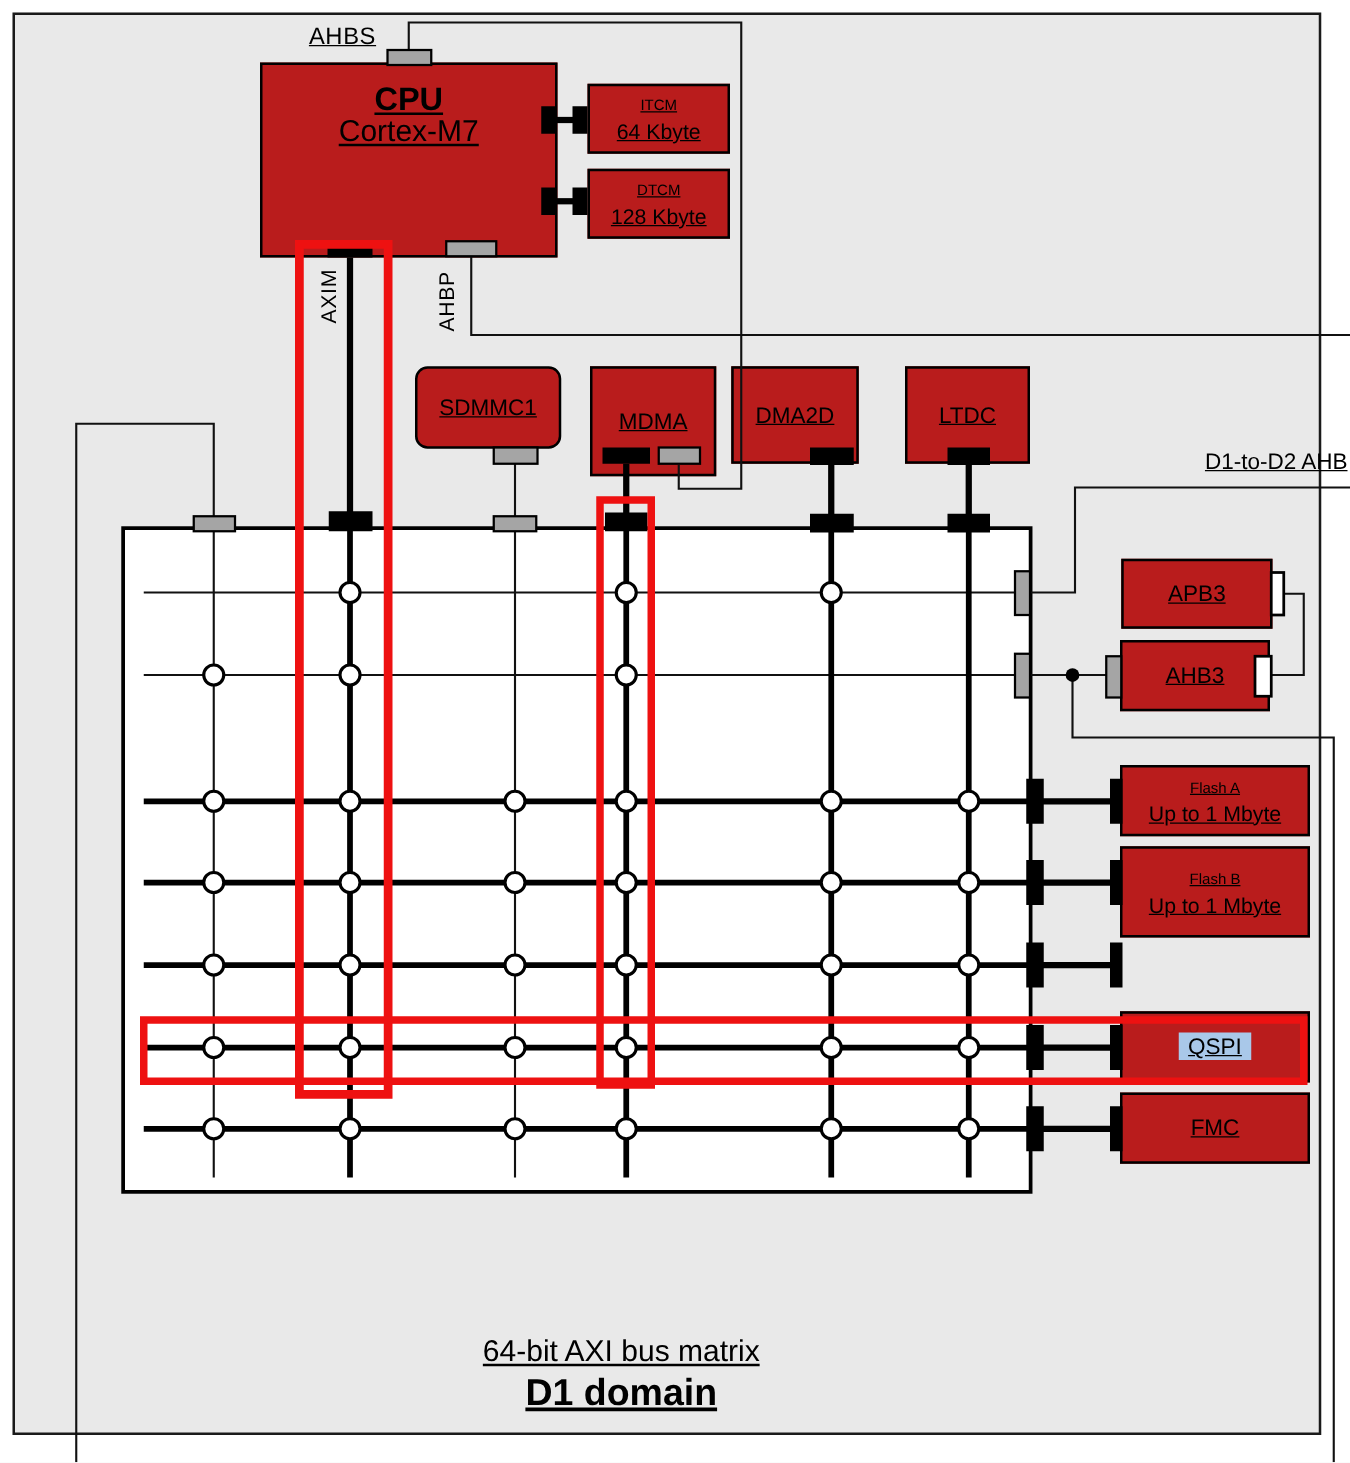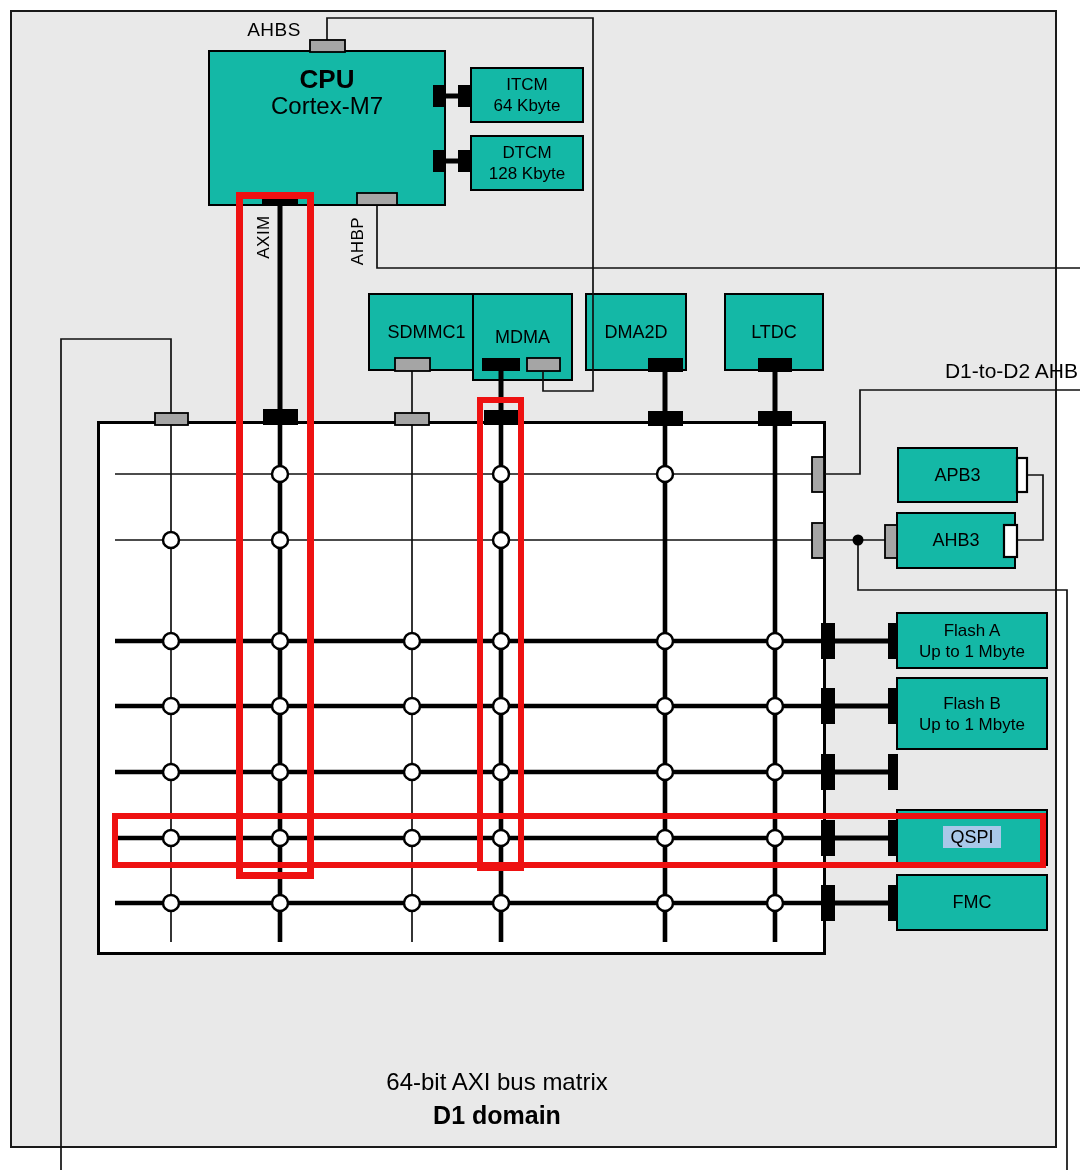--- a/index.html
+++ b/index.html
@@ -1,35 +1,35 @@
 <!DOCTYPE html>
 <html><head>
 <meta charset="utf-8">
 <style>
   html,body{margin:0;padding:0;background:#fff;}
   .canvas{
     position:relative;width:1080px;height:1170px;background:#fff;overflow:hidden;
     font-family:"Liberation Sans","DejaVu Sans",sans-serif;color:#000;
   }
-  .abs{position:absolute;box-sizing:border-box;}
+  .abs{position:absolute;box-sizing:border-box;text-decoration:underline;}
   .domain-box{background:#e9e9e9;border:2px solid #1a1a1a;}
-  .block{background:#14b8a6;border:2.5px solid #000;display:flex;flex-direction:column;
+  .block{background:#b91c1c;border:2.5px solid #000;display:flex;flex-direction:column;
          align-items:center;justify-content:center;text-align:center;z-index:2;}
-  .block .l1{font-size:17px;line-height:21px;}
+  .block .l1{font-size:12px;line-height:21px;}
   .block .l2{font-size:17px;line-height:21px;}
   .biglabel{font-size:18px;}
   .matrix-box{background:#fff;border:3px solid #000;z-index:1;}
   svg.overlay{position:absolute;left:0;top:0;z-index:3;pointer-events:none;}
   .portlabel{font-size:19px;letter-spacing:0.5px;}
   .vlabel{position:absolute;width:80px;height:22px;font-size:17px;text-align:center;
           transform:rotate(-90deg);transform-origin:center center;z-index:2;letter-spacing:0.5px;}
   .redrect{border:6px solid #ee1111;background:transparent;z-index:5;}
   .caption{ text-align:center;z-index:2;}
   .caption .c1{font-size:24px;line-height:32px;}
-  .caption .c2{font-size:25px;line-height:34px;font-weight:bold;}
+  .caption .c2{font-size:30px;line-height:34px;font-weight:bold;}
   .cache{background:#fff;border:2px solid #000;position:absolute;box-sizing:border-box;
          display:flex;flex-direction:column;align-items:center;justify-content:center;
          font-size:16px;line-height:19px;}
   .cpu-title{font-size:26px;font-weight:bold;line-height:30px;}
   .cpu-sub{font-size:24px;line-height:24px;}
   .hl{background:#a9c8e9;padding:1px 7px;}
 </style>
 </head>
 <body>
 
@@ -54,21 +54,21 @@
 
   <div class="abs block" style="left:470px;top:67px;width:114px;height:56px;">
     <div class="l1">ITCM</div>
     <div class="l2">64 Kbyte</div>
   </div>
   <div class="abs block" style="left:470px;top:135px;width:114px;height:56px;">
     <div class="l1">DTCM</div>
     <div class="l2">128 Kbyte</div>
   </div>
 
-  <div class="abs block" style="left:368px;top:293px;width:117px;height:78px;">
+  <div class="abs block" style="left:332px;top:293px;width:117px;height:66px;border-radius:10px;">
     <div class="biglabel">SDMMC1</div>
   </div>
   <div class="abs block" style="left:472px;top:293px;width:101px;height:88px;">
     <div class="biglabel">MDMA</div>
   </div>
   <div class="abs block" style="left:585px;top:293px;width:102px;height:78px;">
     <div class="biglabel">DMA2D</div>
   </div>
   <div class="abs block" style="left:724px;top:293px;width:100px;height:78px;">
     <div class="biglabel">LTDC</div>
@@ -91,21 +91,21 @@
   <div class="abs block" style="left:896px;top:874px;width:152px;height:57px;">
     <div class="biglabel">FMC</div>
   </div>
   <div class="abs block" style="left:896px;top:809px;width:152px;height:57px;">
     <div class="biglabel"><span class="hl">QSPI</span></div>
   </div>
 
   <div class="abs portlabel" style="left:241px;top:19px;width:66px;text-align:center;z-index:2;">AHBS</div>
   <div class="vlabel" style="left:225px;top:226px;">AXIM</div>
   <div class="vlabel" style="left:319px;top:230px;">AHBP</div>
-  <div class="abs" style="left:925px;top:359px;width:153px;text-align:right;font-size:21px;z-index:2;">D1-to-D2 AHB</div>
+  <div class="abs" style="left:925px;top:359px;width:153px;text-align:right;font-size:18px;z-index:2;">D1-to-D2 AHB</div>
 
   <div class="abs caption" style="left:295px;top:1066px;width:404px;">
     <div class="c1">64-bit AXI bus matrix</div>
     <div class="c2">D1 domain</div>
   </div>
 
   <svg class="overlay" width="1080" height="1170">
 
     <g stroke="#111" stroke-width="1.7" fill="none">
       <path d="M327,40 L327,18 L593,18 L593,391 L543,391 L543,372"></path>

